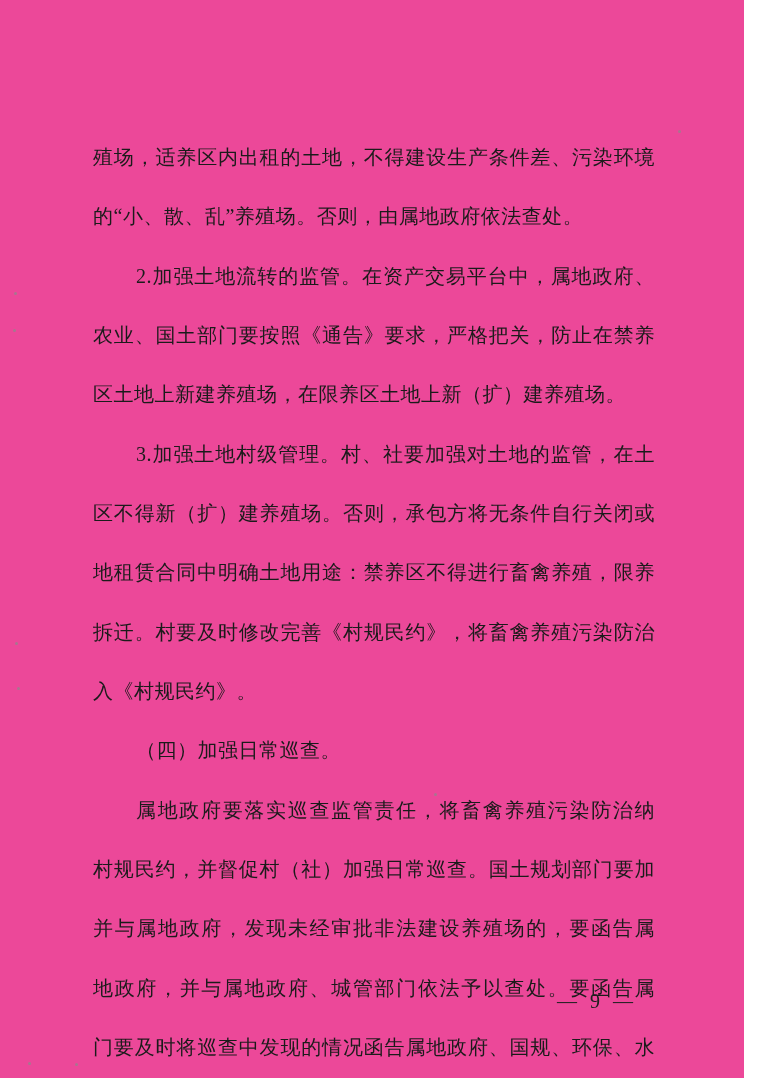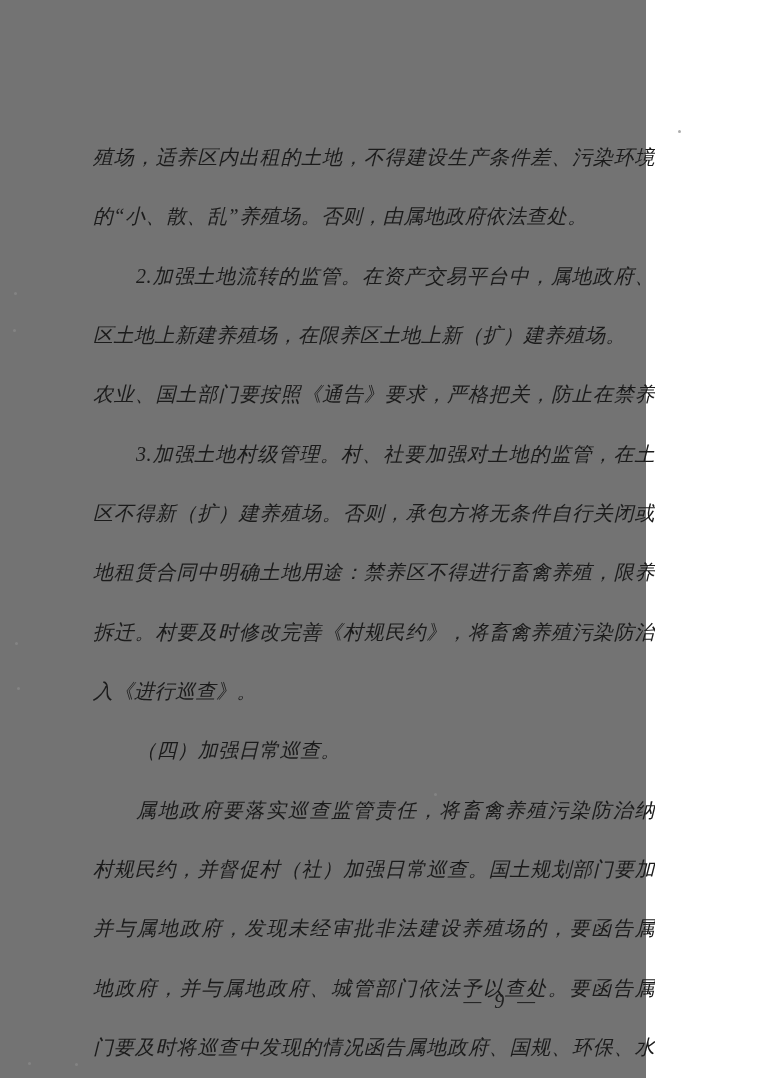--- a/index.html
+++ b/index.html
@@ -4,23 +4,22 @@
 <style>
   html, body { margin: 0; padding: 0; }
   body {
     width: 762px; height: 1078px;
     background: #ffffff;
     font-family: "Liberation Serif", "DejaVu Serif", serif;
     overflow: hidden;
   }
   .page {
     position: relative;
-    width: 646px; height: 1078px;
-    background: #737373;
-    font-style: italic;
+    width: 744px; height: 1078px;
+    background: #ec4899;
   }
   .body-text {
     position: absolute;
     left: 93px; top: 118px;
     width: 562px;
     color: #1b1b1b;
   }
   .ln {
     height: 39.35px;
     line-height: 39.35px;
@@ -52,27 +51,27 @@
 </style>
 </head>
 <body>
 
 <div class="page">
 
   <main class="body-text">
     <p class="ln j">殖场，适养区内出租的土地，不得建设生产条件差、污染环境</p>
     <p class="ln l">的“小、散、乱”养殖场。否则，由属地政府依法查处。</p>
     <p class="ln j ind">2.加强土地流转的监管。在资产交易平台中，属地政府、</p>
+    <p class="ln j">农业、国土部门要按照《通告》要求，严格把关，防止在禁养</p>
     <p class="ln l">区土地上新建养殖场，在限养区土地上新（扩）建养殖场。</p>
-    <p class="ln j">农业、国土部门要按照《通告》要求，严格把关，防止在禁养</p>
     <p class="ln j ind">3.加强土地村级管理。村、社要加强对土地的监管，在土</p>
     <p class="ln j">区不得新（扩）建养殖场。否则，承包方将无条件自行关闭或</p>
     <p class="ln j">地租赁合同中明确土地用途：禁养区不得进行畜禽养殖，限养</p>
     <p class="ln j">拆迁。村要及时修改完善《村规民约》，将畜禽养殖污染防治纳</p>
-    <p class="ln l">入《进行巡查》。</p>
+    <p class="ln l">入《村规民约》。</p>
     <p class="ln l ind">（四）加强日常巡查。</p>
     <p class="ln j ind">属地政府要落实巡查监管责任，将畜禽养殖污染防治纳</p>
     <p class="ln j">村规民约，并督促村（社）加强日常巡查。国土规划部门要加</p>
     <p class="ln j">并与属地政府，发现未经审批非法建设养殖场的，要函告属</p>
     <p class="ln j">地政府，并与属地政府、城管部门依法予以查处。要函告属</p>
     <p class="ln j">门要及时将巡查中发现的情况函告属地政府、国规、环保、水</p>
 
   </main>
 
   <div class="page-number">— 9 —</div>

